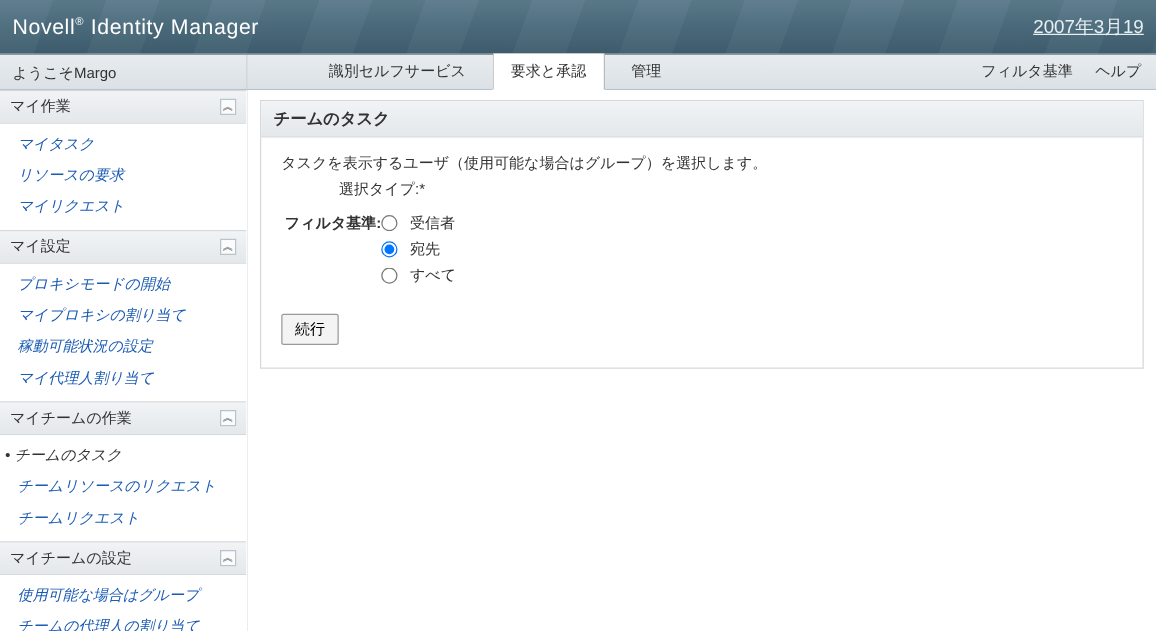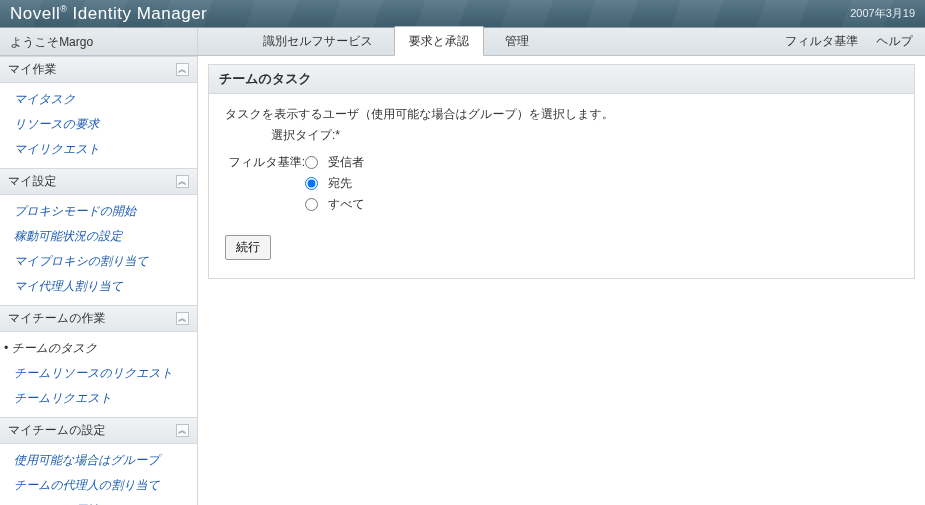--- a/index.html
+++ b/index.html
@@ -8,32 +8,32 @@
       font-size: 12px;
       color: #333;
       background: #fff;
       width: 925px;
       height: 505px;
       overflow: hidden;
     }
     
     .banner {
       background: linear-gradient(to bottom, #5b7a8a 0%, #4a6b7c 50%, #3e5d6d 100%);
-      height: 28px;
+      height: 44px;
       padding: 0 10px;
       display: flex;
       justify-content: space-between;
       align-items: center;
       color: #fff;
       border-bottom: 1px solid #8a9aa5;
       background-image: repeating-linear-gradient(110deg, rgba(255,255,255,0.03) 0px, rgba(255,255,255,0.03) 40px, rgba(0,0,0,0.02) 40px, rgba(0,0,0,0.02) 80px), linear-gradient(to bottom, #5b7a8a 0%, #4a6b7c 50%, #3e5d6d 100%);
     }
     .brand { font-size: 17px; letter-spacing: 0.5px; }
     .brand .reg { font-size: 9px; vertical-align: super; }
-    .date-stamp { font-size: 11px; color: #e8eef2; }
+    .date-stamp { font-size: 15px; color: #e8eef2; text-decoration: underline; }
     
     .subbar {
       background: linear-gradient(to bottom, #e8ecef 0%, #dbe1e6 100%);
       border-bottom: 1px solid #b9c3cb;
       height: 28px;
       display: flex;
       align-items: stretch;
     }
     .welcome {
       width: 198px;
@@ -213,22 +213,22 @@
       <div class="nav-item">リソースの要求</div>
       <div class="nav-item">マイリクエスト</div>
     </div>
 
     <div class="nav-section-header">
       <span>マイ設定</span>
       <span class="chevron">︽</span>
     </div>
     <div class="nav-list">
       <div class="nav-item">プロキシモードの開始</div>
+      <div class="nav-item">マイプロキシの割り当て</div>
       <div class="nav-item">稼動可能状況の設定</div>
-      <div class="nav-item">マイプロキシの割り当て</div>
       <div class="nav-item">マイ代理人割り当て</div>
     </div>
 
     <div class="nav-section-header">
       <span>マイチームの作業</span>
       <span class="chevron">︽</span>
     </div>
     <div class="nav-list">
       <div class="nav-item current">チームのタスク</div>
       <div class="nav-item">チームリソースのリクエスト</div>
@@ -252,21 +252,21 @@
       <div class="panel-body">
         <div class="instructions">タスクを表示するユーザ（使用可能な場合はグループ）を選択します。</div>
 
         <div class="form-row">
           <div class="form-label">選択タイプ:*</div>
         </div>
 
 
 
         <div class="filter-row">
-          <div class="form-label" style="width:80px;">フィルタ基準:</div>
+          <div class="form-label" style="width:80px;font-weight:bold;">フィルタ基準:</div>
           <div class="filter-options">
             <div class="radio-line">
               <input type="radio" name="filter" style="">
               <span>受信者</span>
             </div>
             <div class="radio-line">
               <input type="radio" name="filter" checked="" style="">
               <span>宛先</span>
             </div>
             <div class="radio-line">

